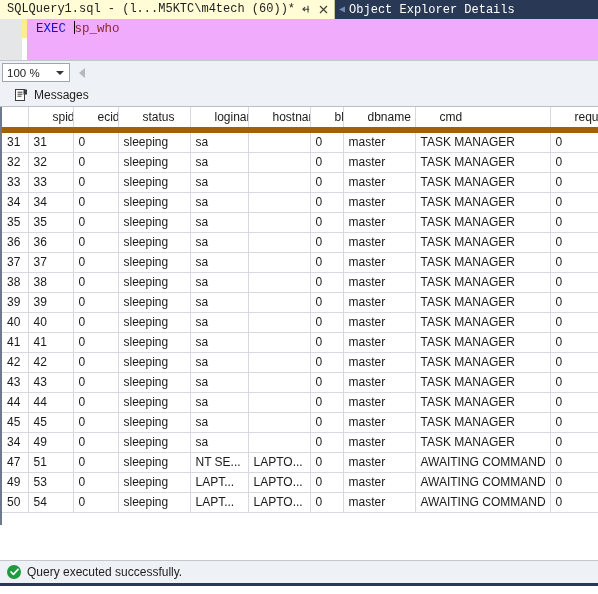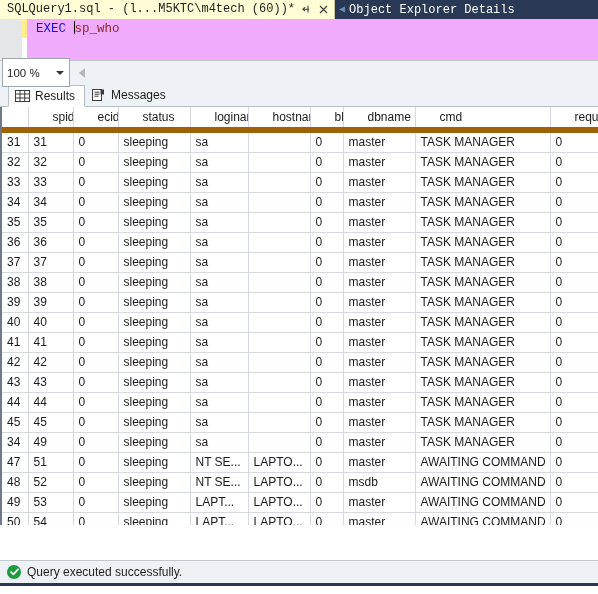--- a/index.html
+++ b/index.html
@@ -117,21 +117,21 @@
   .zoombar {
     height: 24px;
     background: #eef1f5;
     border-top: 1px solid #c3c7cd;
     display: flex;
     align-items: center;
     padding-left: 2px;
   }
   .zoom-combo {
     width: 68px;
-    height: 29px;
+    height: 19px;
     background: #ffffff;
     border: 1px solid #a0a6ad;
     display: flex;
     align-items: center;
     font-size: 11.5px;
     color: #1e1e1e;
     padding-left: 4px;
     position: relative;
   }
   .zoom-combo-arrow {
@@ -290,29 +290,20 @@
 
 <div class="zoombar">
   <div class="zoom-combo">
     <span>100 %</span>
     <span class="zoom-combo-arrow"></span>
   </div>
   <div class="zoom-splitter"></div>
 </div>
 
 <div class="resulttabs">
-  <div class="rtab active">
-    <span class="rtab-ico">
-      <svg width="15" height="14" viewBox="0 0 15 14">
-          <rect x="0.5" y="1.5" width="14" height="11" fill="#ffffff" stroke="#3c3c3c"></rect>
-          <path d="M0.5 5h14M0.5 9h14M5 1.5v11M9.7 1.5v11" stroke="#3c3c3c" stroke-width="1"></path>
-        </svg>
-    </span>
-    <span>Results</span>
-  </div>
   <div class="rtab">
     <span class="rtab-ico">
       <svg width="15" height="14" viewBox="0 0 15 14">
           <rect x="1.5" y="1.5" width="9" height="11" fill="#ffffff" stroke="#3c3c3c"></rect>
           <path d="M3.5 4.2h5M3.5 6.2h5M3.5 8.2h4" stroke="#3c3c3c" stroke-width="1"></path>
           <rect x="9.5" y="1.5" width="3.5" height="5" fill="#3c3c3c"></rect>
         </svg>
     </span>
     <span>Messages</span>
   </div>
@@ -545,32 +536,20 @@
           <td>0</td>
           <td>sleeping</td>
           <td>NT SE...</td>
           <td>LAPTO...</td>
           <td>0</td>
           <td>master</td>
           <td>AWAITING COMMAND</td>
           <td>0</td>
         </tr>
         <tr>
-          <td class="rowhdr">48</td>
-          <td>52</td>
-          <td>0</td>
-          <td>sleeping</td>
-          <td>NT SE...</td>
-          <td>LAPTO...</td>
-          <td>0</td>
-          <td>msdb</td>
-          <td>AWAITING COMMAND</td>
-          <td>0</td>
-        </tr>
-        <tr>
           <td class="rowhdr">49</td>
           <td>53</td>
           <td>0</td>
           <td>sleeping</td>
           <td>LAPT...</td>
           <td>LAPTO...</td>
           <td>0</td>
           <td>master</td>
           <td>AWAITING COMMAND</td>
           <td>0</td>

